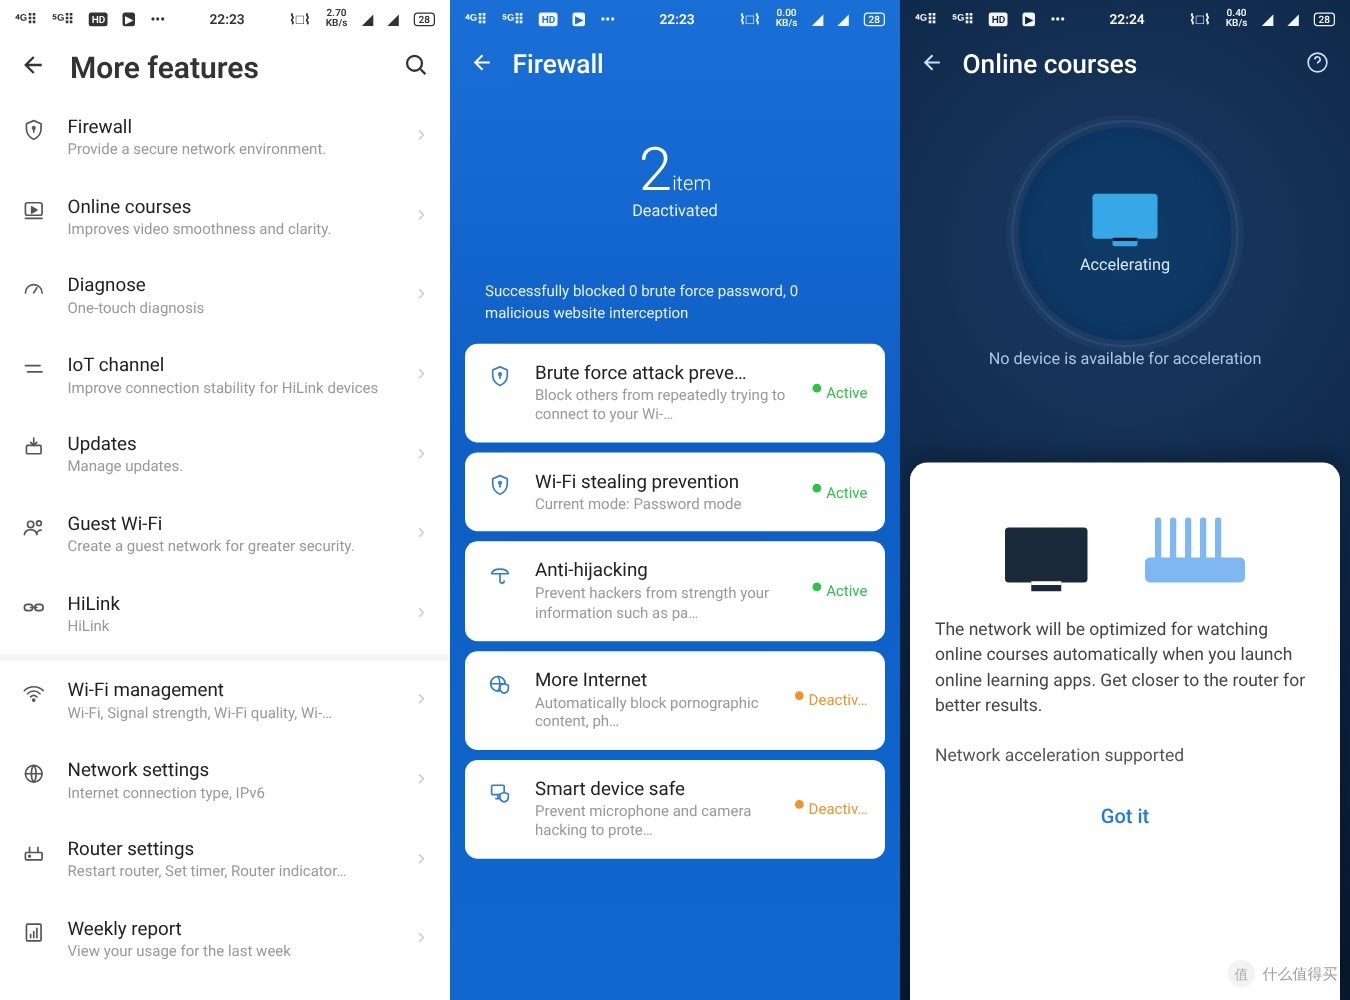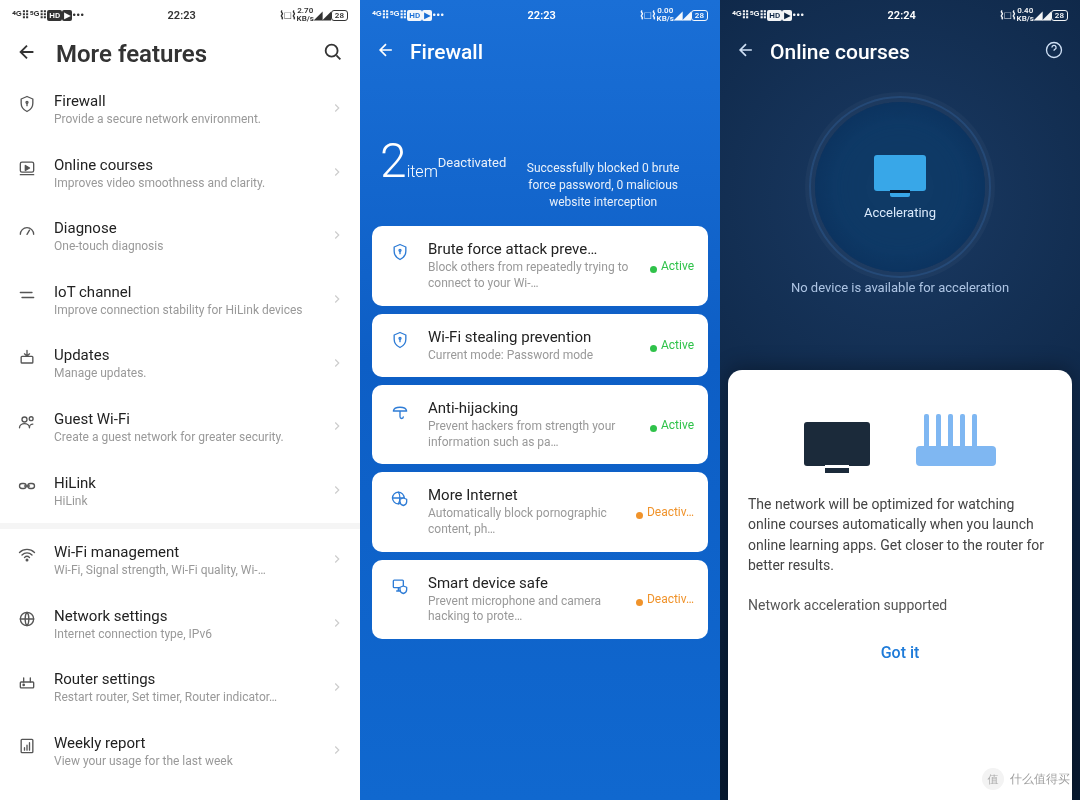--- a/index.html
+++ b/index.html
@@ -1,50 +1,50 @@
 <!DOCTYPE html>
 <html><head>
 <meta charset="utf-8">
 <style>
 *{box-sizing:border-box;margin:0;padding:0;font-family:-apple-system,Roboto,Arial,sans-serif;-webkit-font-smoothing:antialiased}
 body{width:1080px;height:800px;display:flex;background:#000;overflow:hidden}
 .screen{width:360px;height:800px;position:relative;overflow:hidden;color:#333}
 
 .sbar{height:30px;display:flex;align-items:center;justify-content:space-between;padding:0 12px;font-size:11px;font-weight:600}
-.sbar .l,.sbar .r{display:flex;align-items:center;gap:0}
+.sbar .l,.sbar .r{display:flex;align-items:center;gap:12px}
 .tiny{font-size:8px;line-height:8px}
 .stack{display:flex;flex-direction:column;align-items:center}
 
 .s1{background:#fff}
 .hdr{display:flex;align-items:center;padding:10px 16px;gap:18px}
 .hdr h1{font-size:24px;font-weight:600;flex:1}
 .row{display:flex;align-items:flex-start;padding:14px 16px;gap:16px;position:relative}
 .row .ic{width:22px;display:flex;justify-content:center;padding-top:2px;color:#555}
 .row .txt{flex:1;min-width:0}
 .row .ttl{font-size:15px;color:#222}
 .row .sub{font-size:12px;color:#999;margin-top:2px;line-height:1.3}
 .row .chev{color:#ccc;align-self:center}
 .sep{height:6px;background:#f5f5f5}
 
 .s2{background:linear-gradient(180deg,#1a6fd6 0%,#0d5ec5 45%,#1068cf 100%);color:#fff}
 .s2 .sbar{color:#fff}
 .hdr2{display:flex;align-items:center;padding:10px 16px;gap:14px}
 .hdr2 h1{font-size:21px;font-weight:500}
-.hero{display:flex;flex-direction:row;align-items:center;padding:38px 20px 16px;text-align:center}
+.hero{display:flex;flex-direction:column;align-items:center;padding:38px 20px 16px;text-align:left}
 .hero .big{font-size:48px;font-weight:300;line-height:1}
 .hero .unit{font-size:16px;font-weight:300}
 .hero .deac{font-size:13px;opacity:.9;margin-top:2px}
 .hero .msg{font-size:12px;opacity:.9;margin-top:48px;line-height:1.4;padding:0 8px}
 .cards{padding:0 12px;display:flex;flex-direction:column;gap:8px}
 .card{background:#fff;border-radius:10px;padding:14px 14px;display:flex;align-items:flex-start;gap:14px;color:#333}
 .card .ci{width:28px;display:flex;justify-content:center;padding-top:2px;color:#2e7cd6}
 .card .ct{flex:1;min-width:0}
 .card .ctt{font-size:15px;color:#222;white-space:nowrap;overflow:hidden;text-overflow:ellipsis}
 .card .cts{font-size:12px;color:#999;margin-top:2px;line-height:1.3;max-height:32px;overflow:hidden}
-.card .st{display:flex;align-items:flex-end;gap:4px;font-size:12px;white-space:nowrap;align-self:center}
+.card .st{display:flex;align-items:flex-start;gap:4px;font-size:12px;white-space:nowrap;align-self:center}
 .dot{width:7px;height:7px;border-radius:50%}
 .dA{background:#2fc24a}.dD{background:#f0932b}
 .stA{color:#2fc24a}.stD{color:#f0932b}
 
 .s3{background:radial-gradient(circle at 50% 25%,#1a3a63 0%,#0b2240 60%,#081a30 100%);color:#fff}
 .s3 .sbar{color:#fff}
 .hdr3{display:flex;align-items:center;padding:10px 16px;gap:14px}
 .hdr3 h1{font-size:21px;font-weight:500;flex:1}
 .ring-wrap{display:flex;flex-direction:column;align-items:center;padding:28px 0 8px}
 .ring{width:170px;height:170px;border-radius:50%;background:radial-gradient(circle,#0f3a66 55%,#0c2d52 100%);display:flex;flex-direction:column;align-items:center;justify-content:center;position:relative;box-shadow:0 0 0 10px rgba(255,255,255,.03),0 0 40px rgba(10,50,100,.6) inset}

